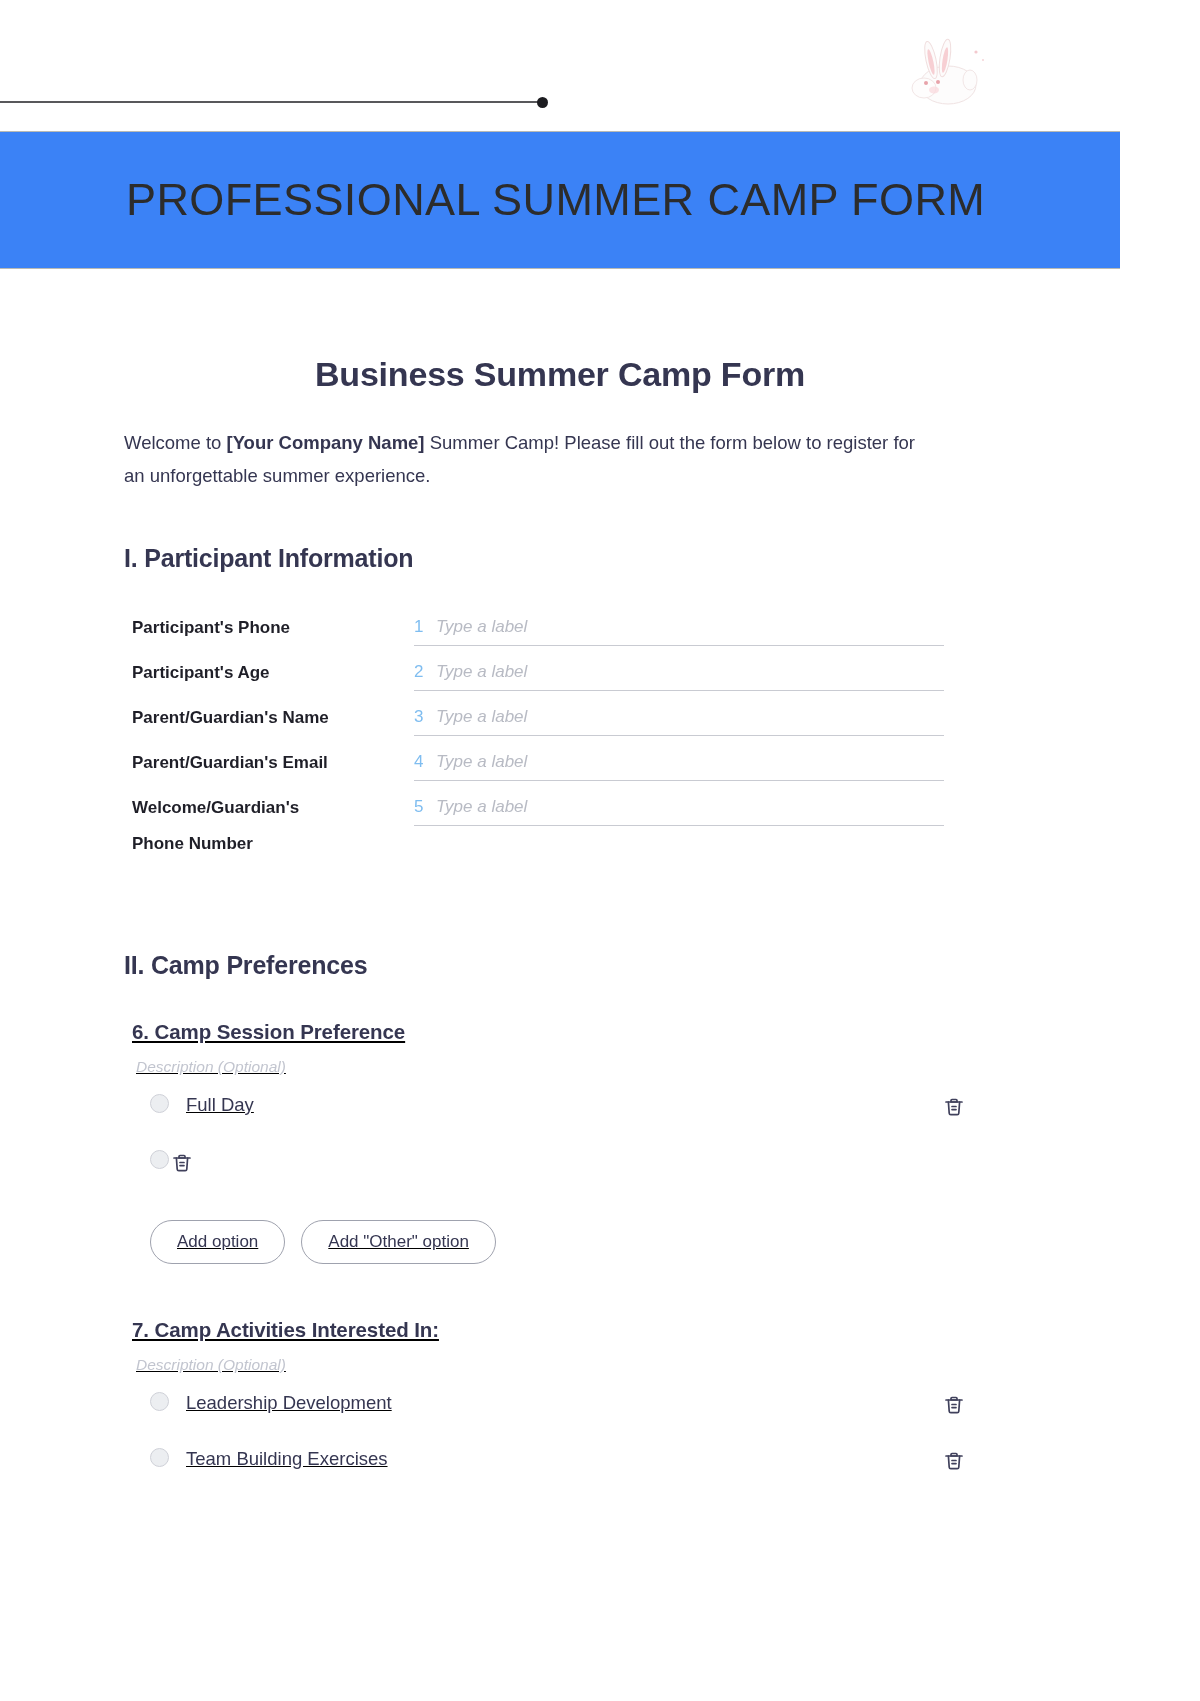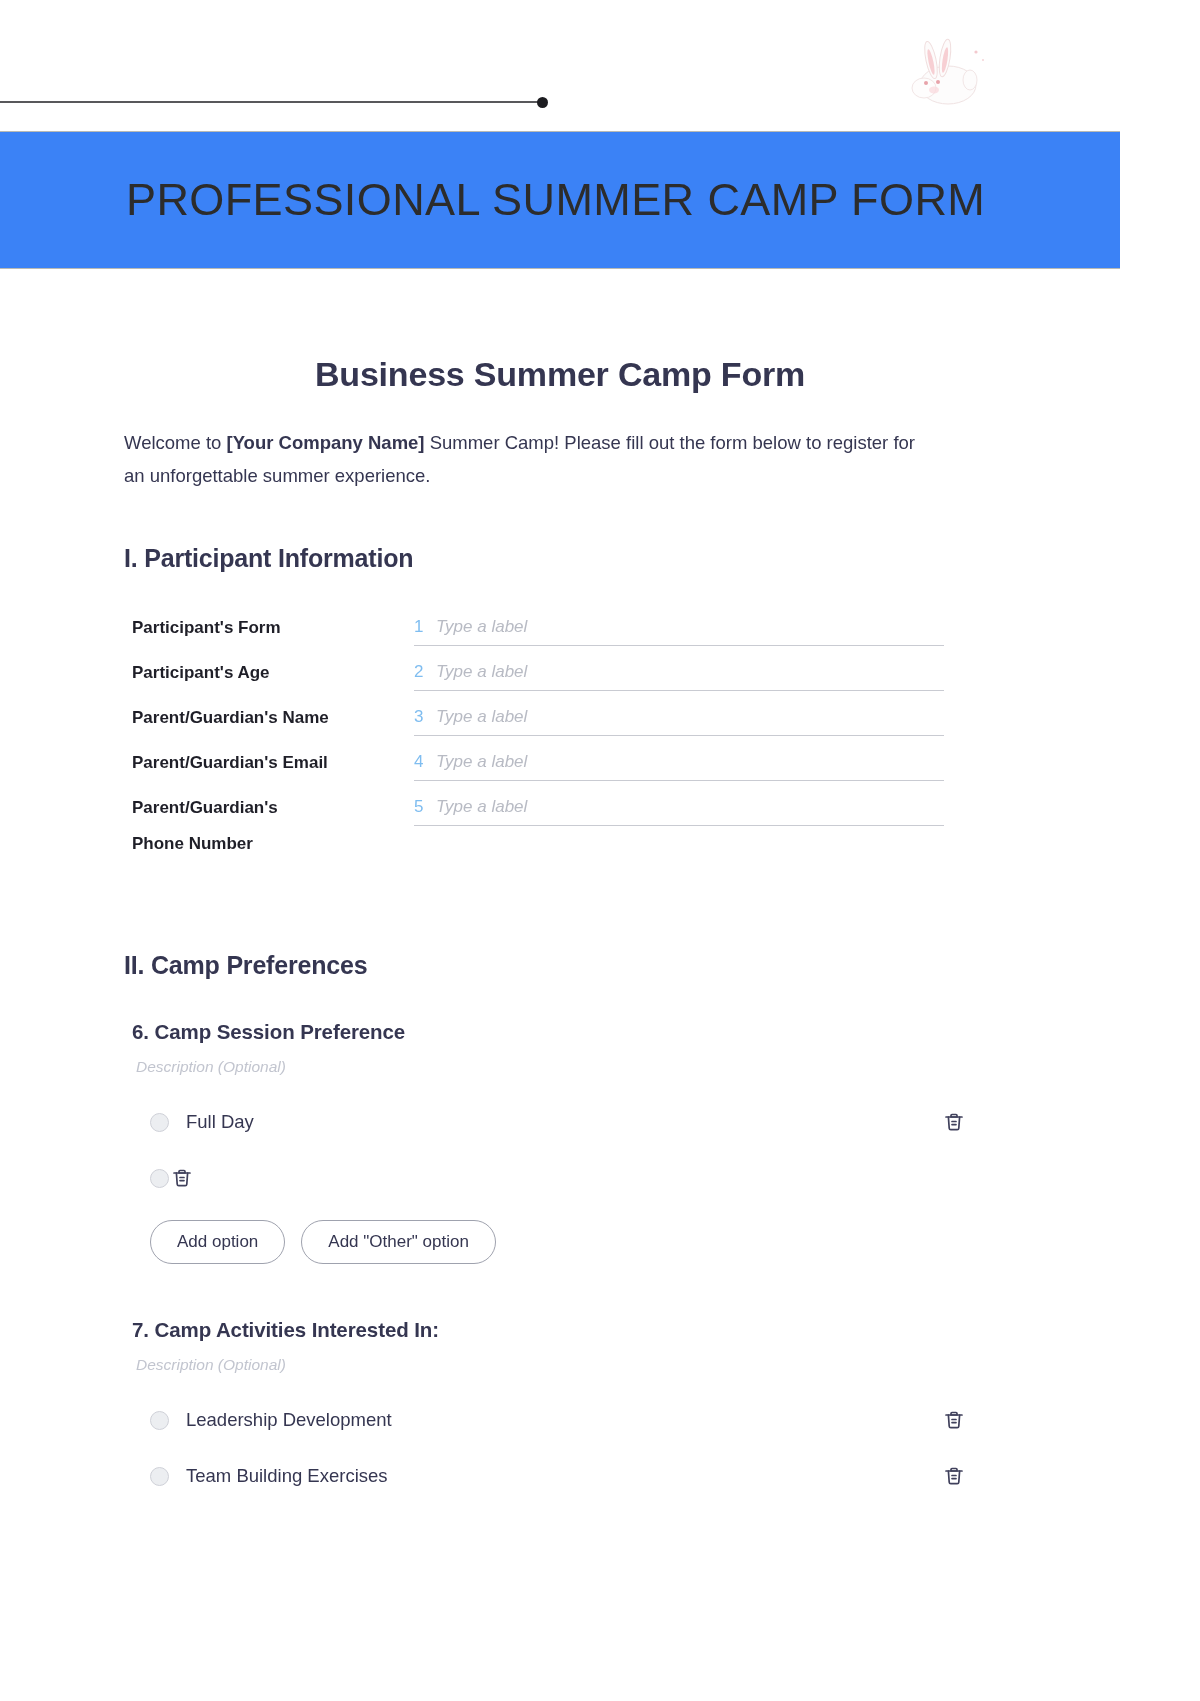--- a/index.html
+++ b/index.html
@@ -159,41 +159,41 @@
     line-height: 33px;
   }
   .field-ph {
     font-size: 17px;
     font-style: italic;
     color: #b8bbc4;
     line-height: 33px;
   }
 
   
-  .question-block { padding-left: 8px; }
+  .question-block { padding-left: 8px; text-decoration: underline; }
 
   .q-title {
     font-size: 20.5px;
     font-weight: 700;
     color: #353651;
     letter-spacing: -0.1px;
   }
   .q-desc {
     margin-top: 14px;
     padding-left: 4px;
     font-size: 15.5px;
     font-style: italic;
     color: #c2c5cf;
   }
 
   .options { margin-top: 18px; }
 
   .option-row {
     display: flex;
-    align-items: center;
+    align-items: flex-start;
     height: 56px;
     padding-left: 18px;
     max-width: 835px;
   }
   .radio-dot {
     width: 19px;
     height: 19px;
     flex: 0 0 19px;
     border-radius: 50%;
     border: 1px solid #cfd1d8;
@@ -268,21 +268,21 @@
     <div class="doc-title">Business Summer Camp Form</div>
 
     <p class="intro"><span>Welcome to </span><b>[Your Company Name]</b><span> Summer Camp! Please fill out the form below to register for an unforgettable summer experience.</span></p>
 
     <div class="section-heading">I. Participant Information</div>
 
     <div class="fields">
 
       <div class="field-row">
         <div class="field-label">
-          <span>Participant's Form</span>
+          <span>Participant's Phone</span>
         </div>
         <div class="field-input">
           <span class="field-num">1</span>
           <span class="field-ph">Type a label</span>
         </div>
       </div>
 
       <div class="field-row">
         <div class="field-label">
           <span>Participant's Age</span>
@@ -308,21 +308,21 @@
           <span>Parent/Guardian's Email</span>
         </div>
         <div class="field-input">
           <span class="field-num">4</span>
           <span class="field-ph">Type a label</span>
         </div>
       </div>
 
       <div class="field-row">
         <div class="field-label">
-          <span>Parent/Guardian's</span>
+          <span>Welcome/Guardian's</span>
           <span class="l2">Phone Number</span>
         </div>
         <div class="field-input">
           <span class="field-num">5</span>
           <span class="field-ph">Type a label</span>
         </div>
       </div>
 
     </div>
 

